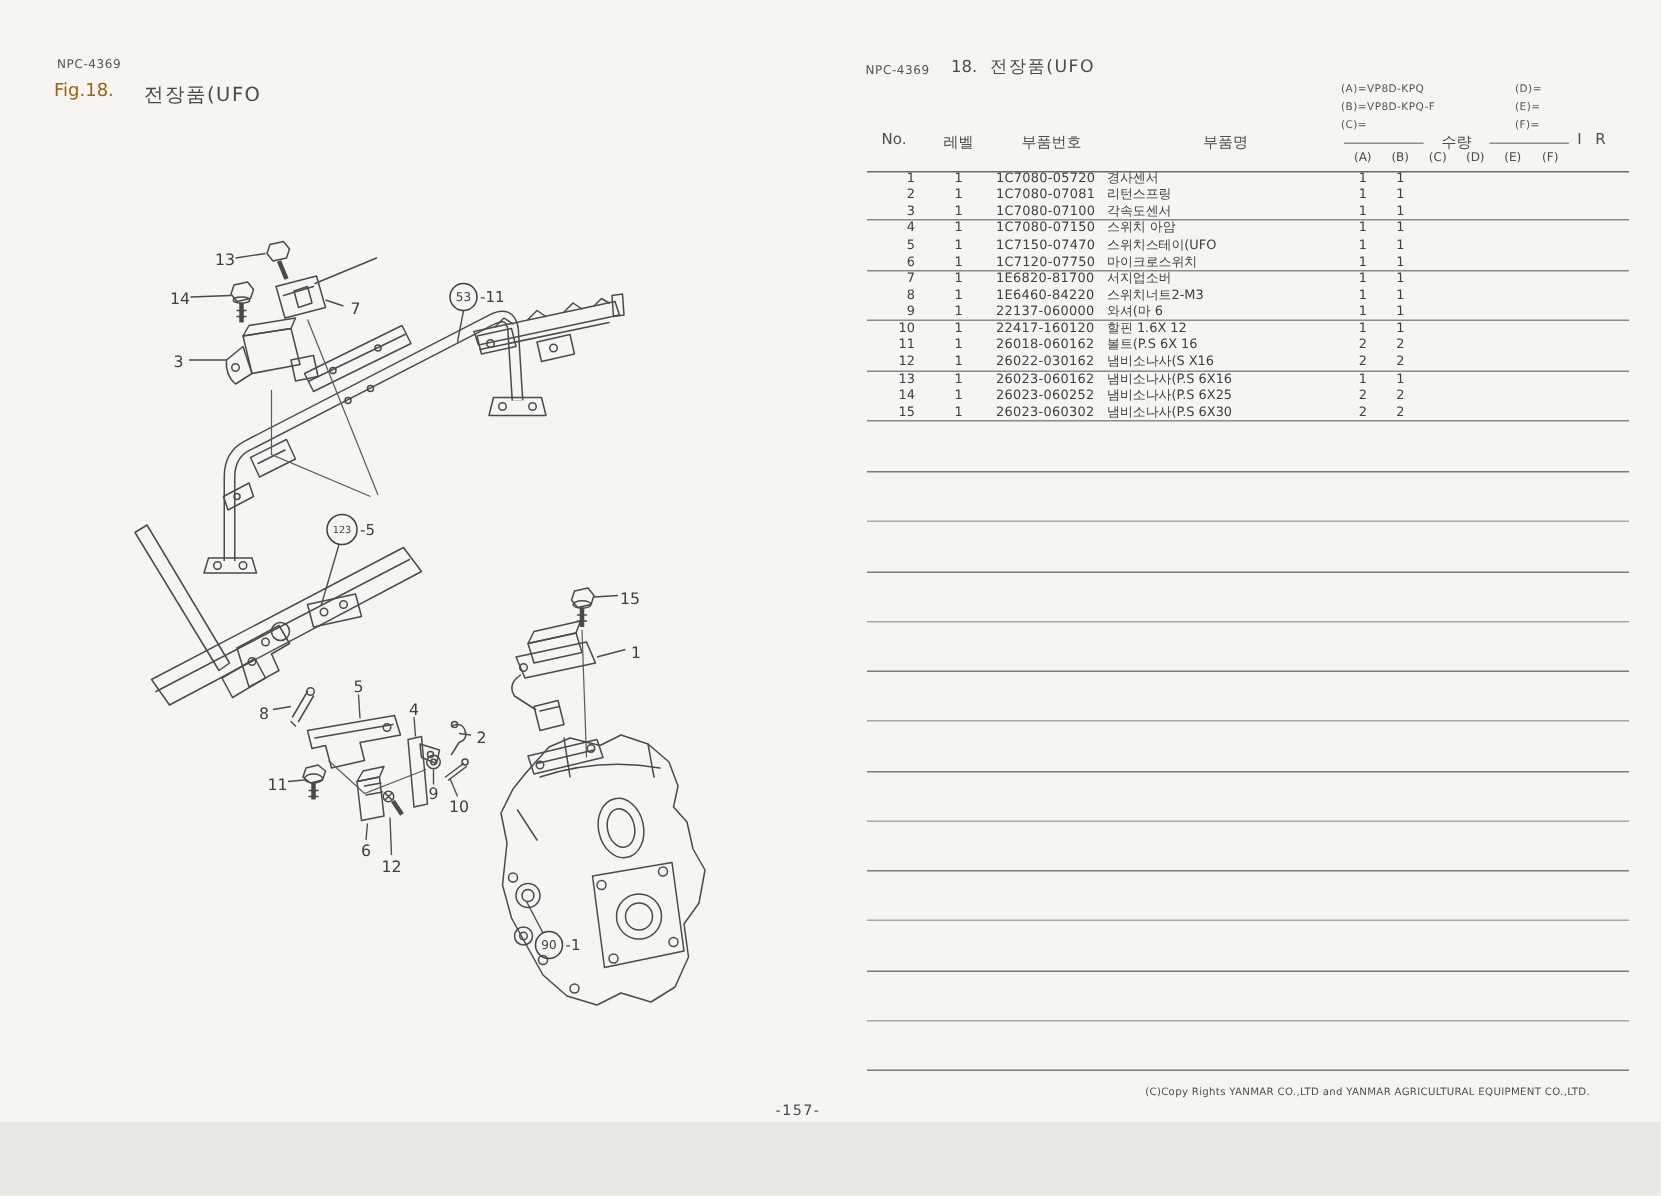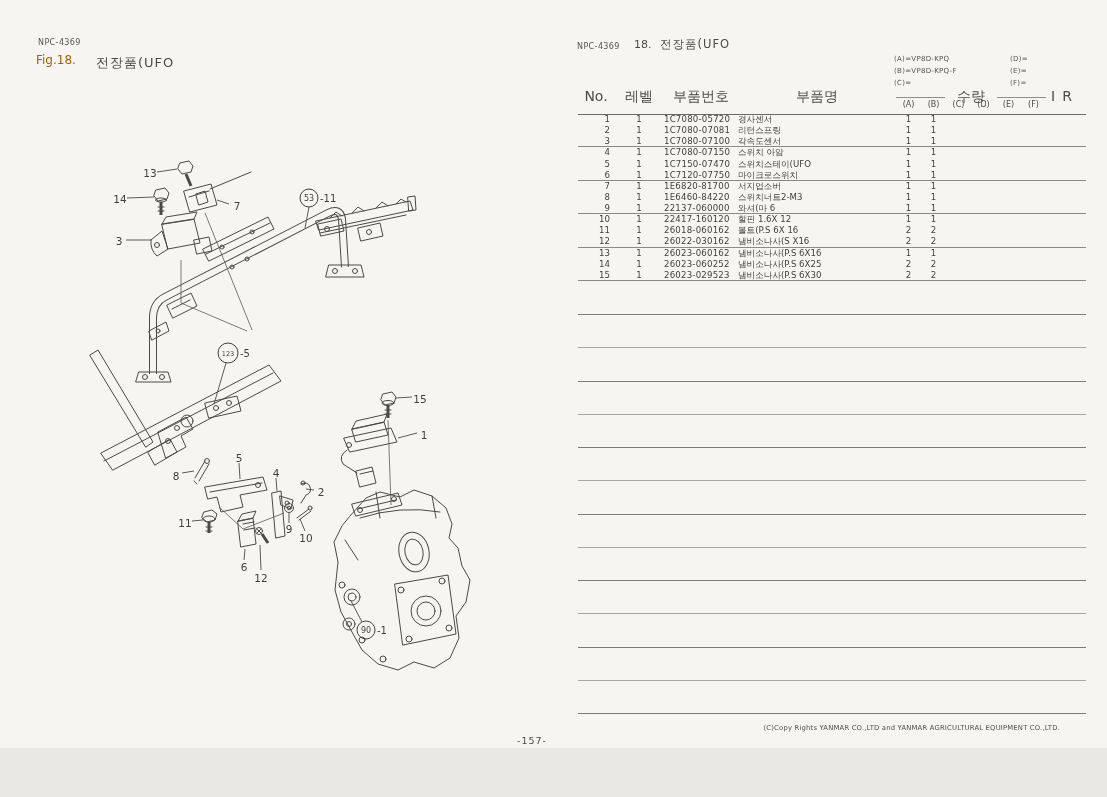--- a/index.html
+++ b/index.html
@@ -15,21 +15,21 @@
   .fig-title{font-size:13px; color:#4a4a4a; letter-spacing:1px;}
   .fig-no-right{font-size:11px; color:#4a4a4a;}
   .fig-title-right{font-size:11.5px; color:#4a4a4a; letter-spacing:1px;}
   
   .model-key{font-size:7px; color:#555; line-height:12px; letter-spacing:.3px;}
   .model-key div{white-space:nowrap;}
   
   .tbl-header{left:578px; top:86px; width:508px; height:28px; border-bottom:1px solid #6a6a6a;}
   .h-row1{position:absolute; top:2px; left:0; width:496px; display:grid;
           grid-template-columns:36px 50px 74px 158px 150px 14px 14px;
-          font-size:14px; color:#4c4c4c;}
+          font-size:10px; color:#4c4c4c;}
   .h-row1 .hc{text-align:center;}
   .qty-wrap{display:flex; align-items:center; gap:12px;}
   .qty-line{flex:1; border-top:1px solid #8f8f8f; height:0; margin-top:1px;}
   .h-row2{position:absolute; top:14px; left:318px; width:150px; display:grid;
           grid-template-columns:repeat(6,25px); font-size:8px; color:#4c4c4c; text-align:center;}
   .tbl-rows{left:578px; top:114px; width:508px;}
   .prow{display:grid; grid-template-columns:36px 50px 74px 158px repeat(6,25px) 14px 14px;
         height:11.13px; box-sizing:border-box; font-size:8.6px; line-height:11px; color:#3f3f3f;}
   .prow.group-end{border-bottom:1px solid #8a8a8a;}
   .c-no{text-align:right; padding-right:4px;}
@@ -294,21 +294,21 @@
         <div class="c-q"></div>
         <div class="c-q"></div>
         <div class="c-q"></div>
         <div class="c-q"></div>
         <div class="c-q"></div>
         <div class="c-q"></div>
       </div>
       <div class="prow group-end">
         <div class="c-no">15</div>
         <div class="c-level">1</div>
-        <div class="c-pn">26023-029523</div>
+        <div class="c-pn">26023-060302</div>
         <div class="c-name">냄비소나사(P.S 6X30</div>
         <div class="c-q">2</div>
         <div class="c-q">2</div>
         <div class="c-q"></div>
         <div class="c-q"></div>
         <div class="c-q"></div>
         <div class="c-q"></div>
         <div class="c-q"></div>
         <div class="c-q"></div>
       </div>

